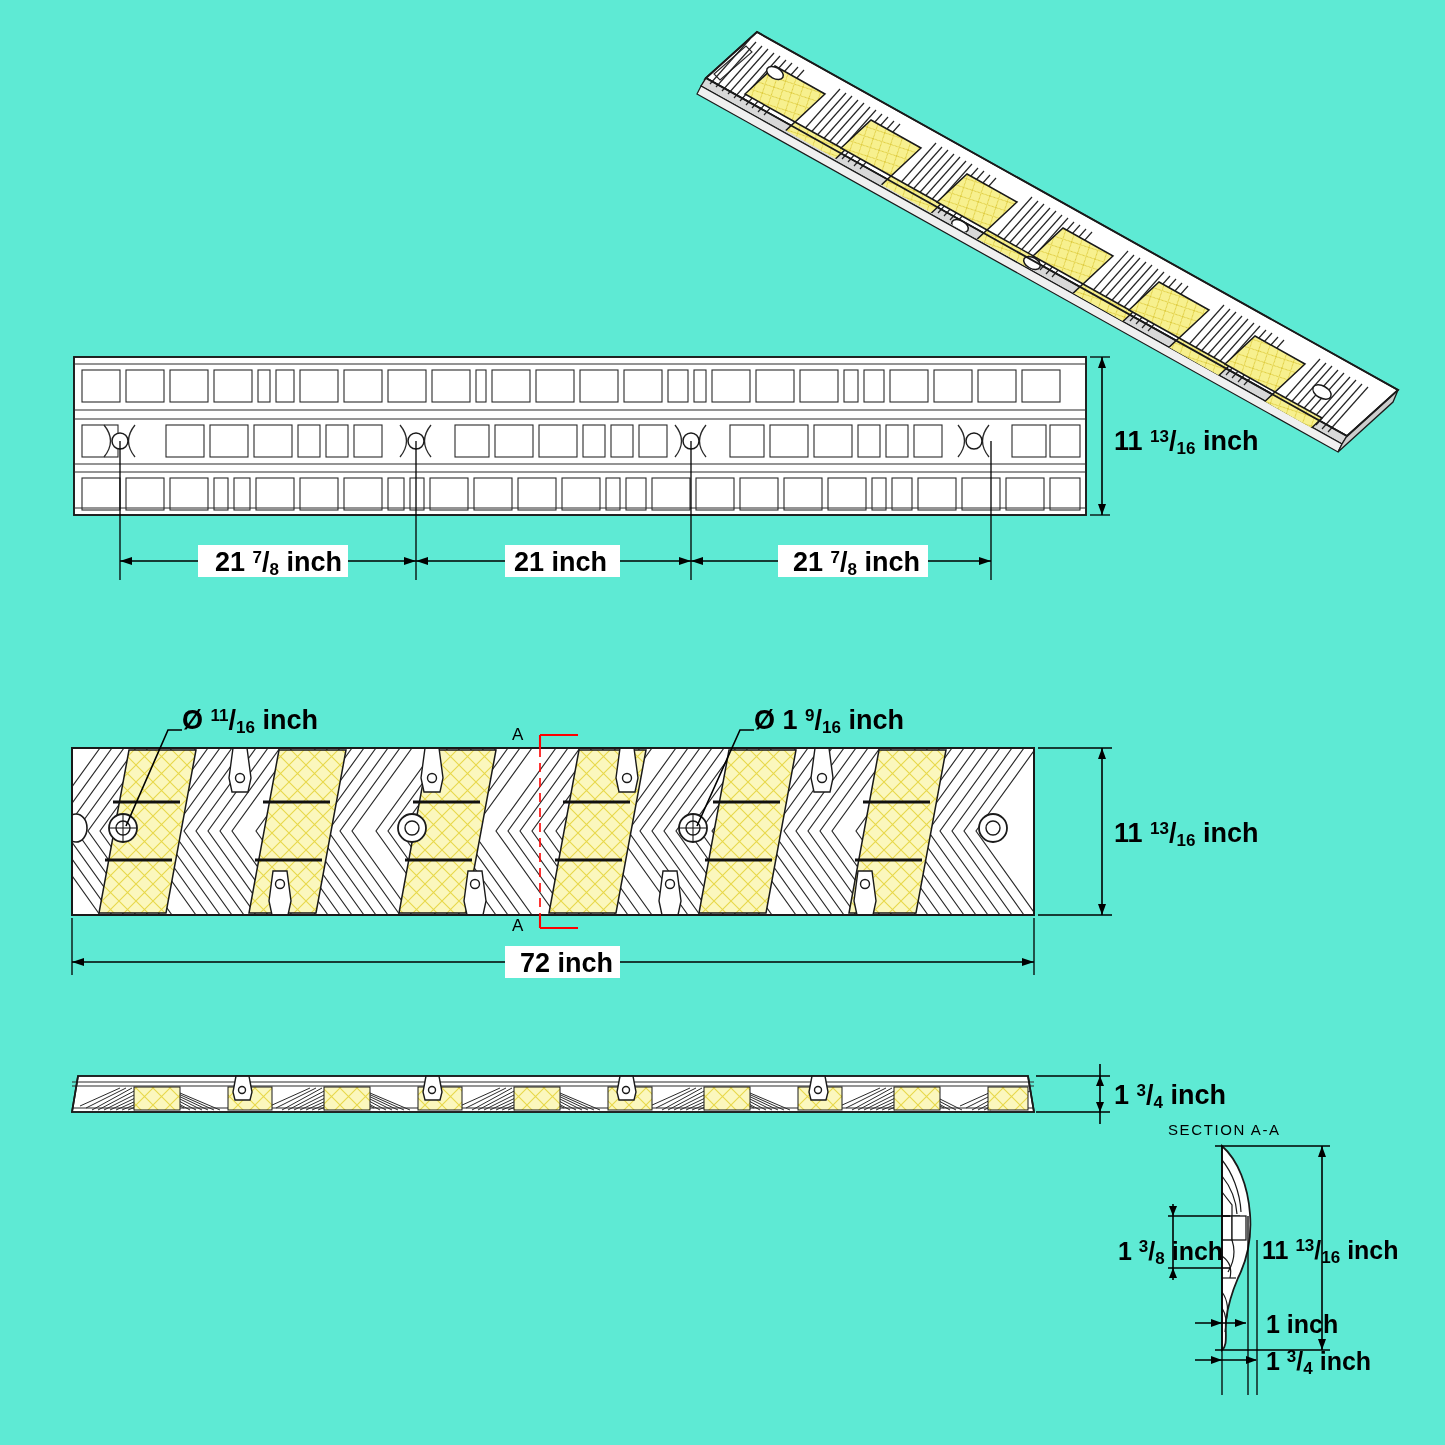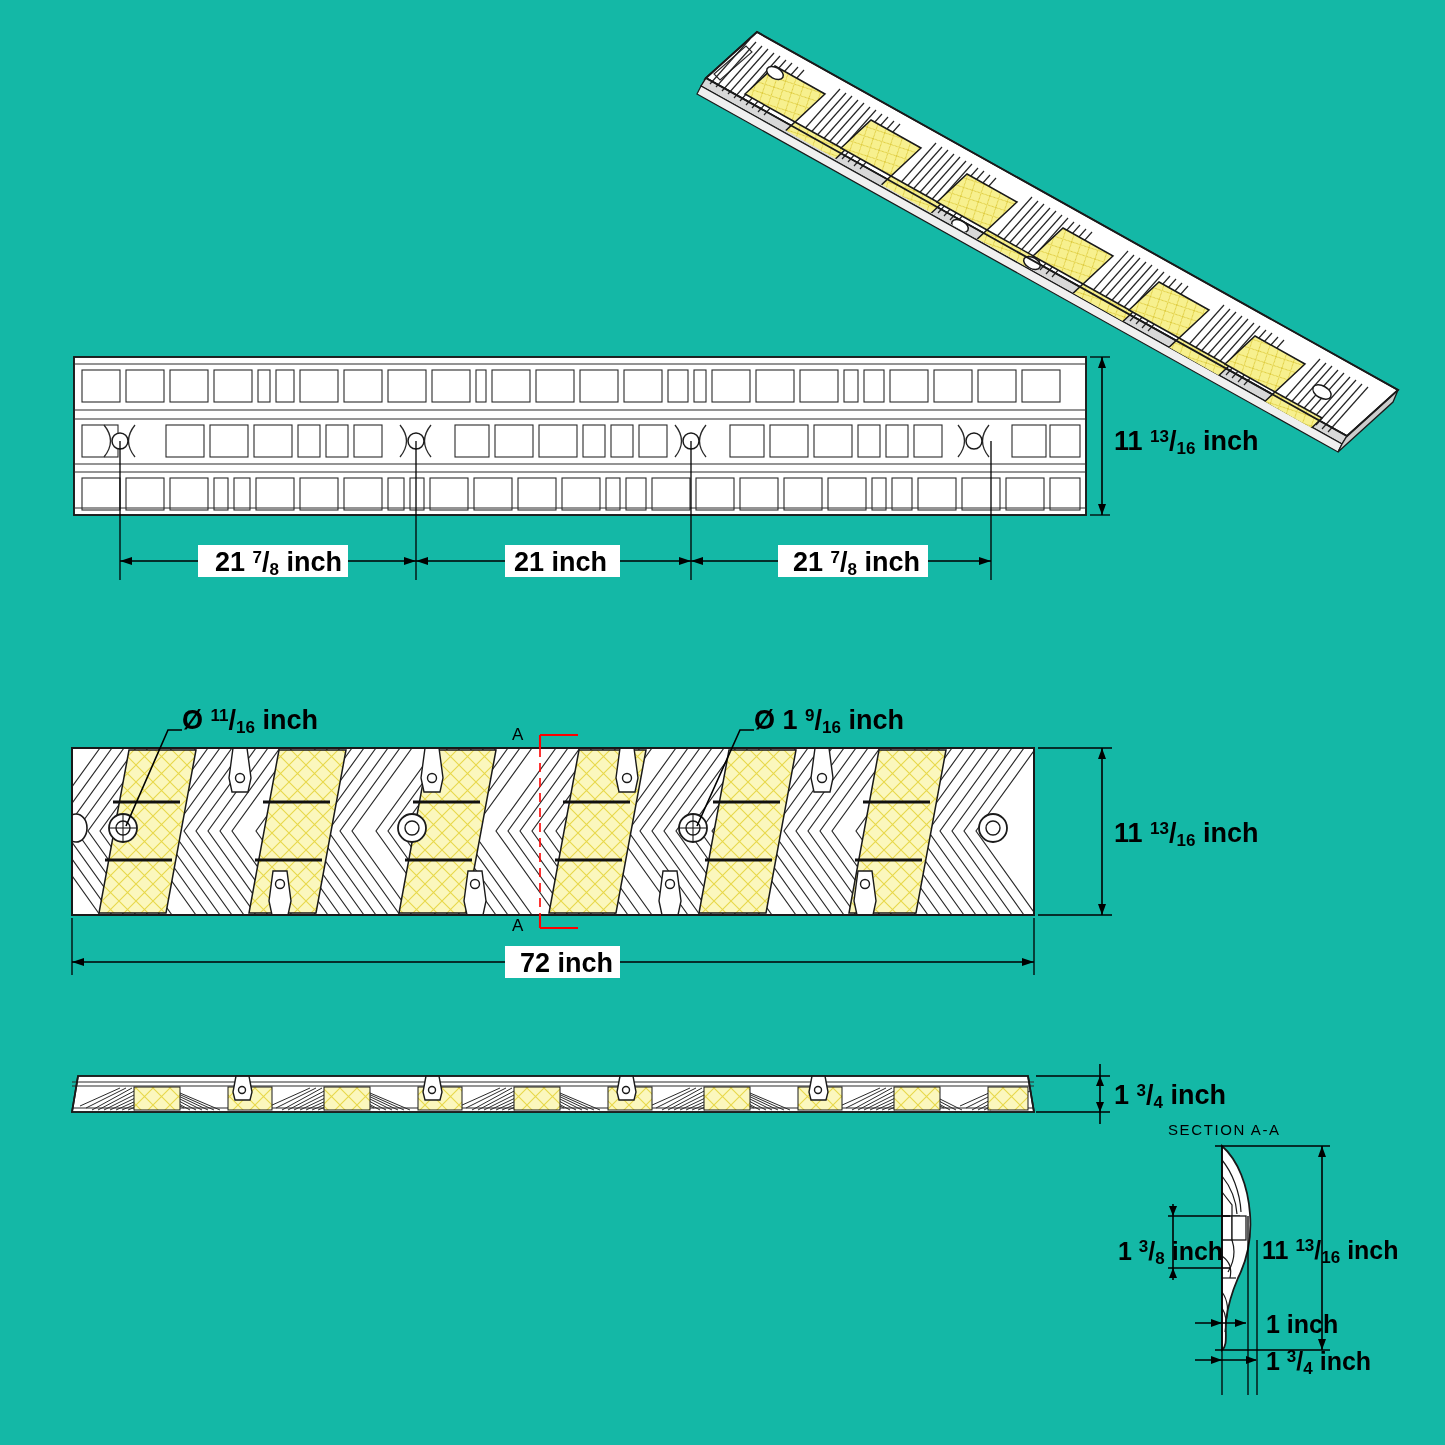--- a/index.html
+++ b/index.html
@@ -8,21 +8,21 @@
     padding: 0;
     background: #ffffff;
   }
   body {
     font-family: "Liberation Sans", sans-serif;
   }
   #sheet {
     position: relative;
     width: 1445px;
     height: 1445px;
-    background: #14b8a6;
+    background: #5eead4;
     overflow: hidden;
   }
   #sheet svg {
     position: absolute;
     left: 0;
     top: 0;
   }
   .dimtext {
     font-family: "Liberation Sans", sans-serif;
     font-weight: bold;

